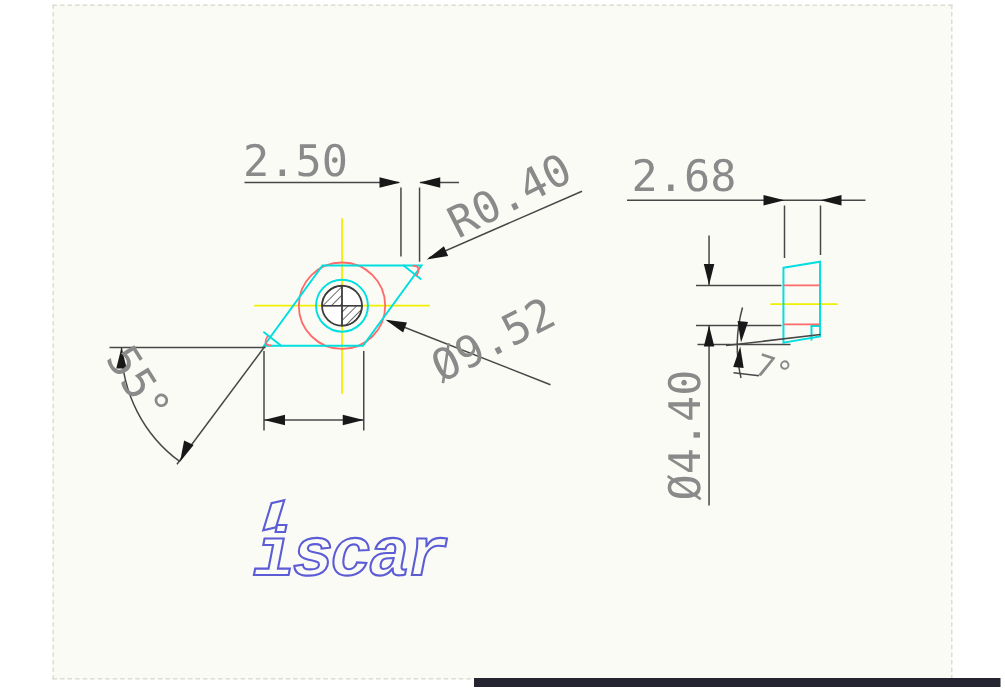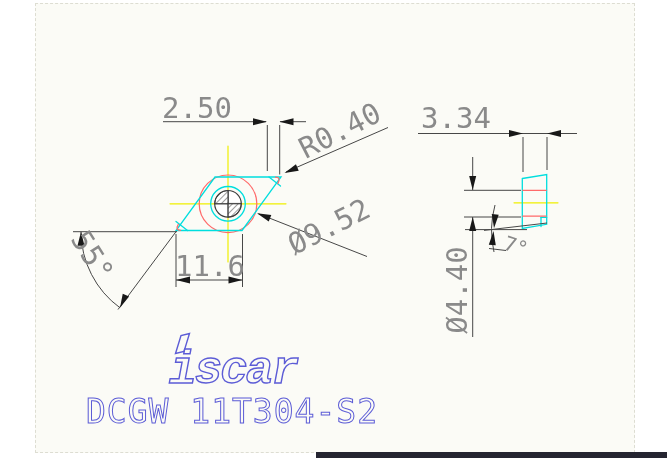--- a/index.html
+++ b/index.html
@@ -125,23 +125,21 @@
       <polygon points="0,0 -14,-3.5 -14,3.5" transform="translate(494,228.3) rotate(95)"></polygon>
       <polygon points="0,0 -14,-3.5 -14,3.5" transform="translate(493.5,231) rotate(-85)"></polygon>
     </g>
 
     <polygon points="175.5,353.5 181,335.5 189.5,333.5 184,351.5" fill="none" stroke="#5c5cd6" stroke-width="1.4"></polygon>
   </svg>
 
   <div class="dim" style="left:197px;top:108px;font-size:29px;">2.50</div>
   <div class="dim rot-m27" style="left:340px;top:131px;font-size:29px;">R0.40</div>
   <div class="dim rot-m27" style="left:329px;top:227px;font-size:29px;">Ø9.52</div>
-  <div class="dim" style="left:210px;top:266px;font-size:29px;">11.6</div>
   <div class="dim rot-58" style="left:92px;top:256px;font-size:29px;">55°</div>
-  <div class="dim" style="left:456px;top:118px;font-size:29px;">3.34</div>
+  <div class="dim" style="left:456px;top:118px;font-size:29px;">2.68</div>
   <div class="dim rot-m90" style="left:457px;top:290px;font-size:29px;">Ø4.40</div>
   <div class="dim rot-18" style="left:516px;top:246px;font-size:20px;">7°</div>
 
   <div id="logo-word">iscar</div>
-  <div id="part-number" class="blue-outline">DCGW 11T304-S2</div>
 
   <div id="bottom-bar"></div>
 </div>
 
 </body></html>

